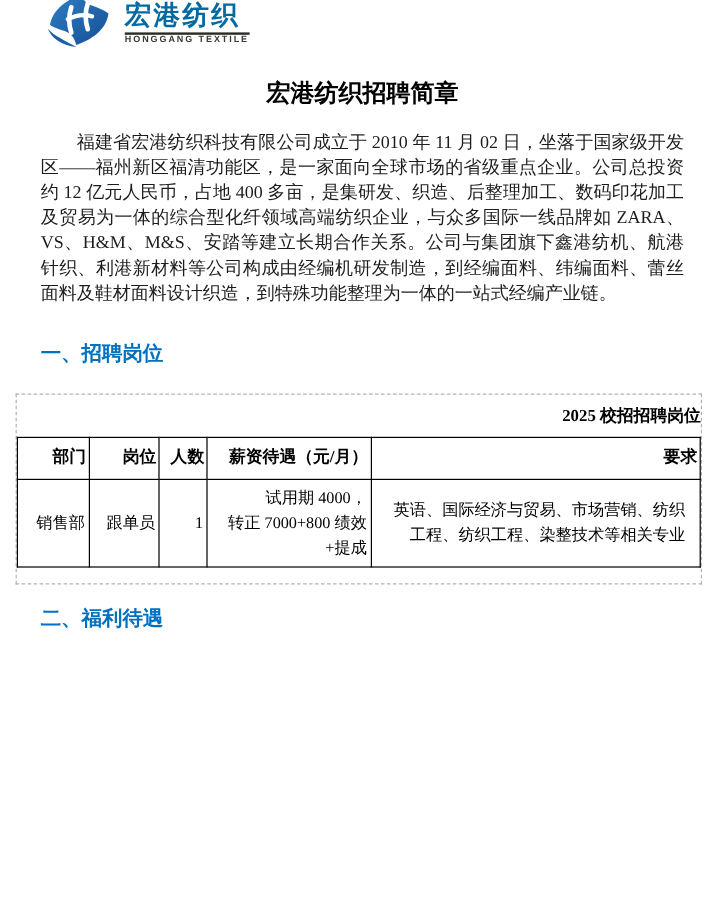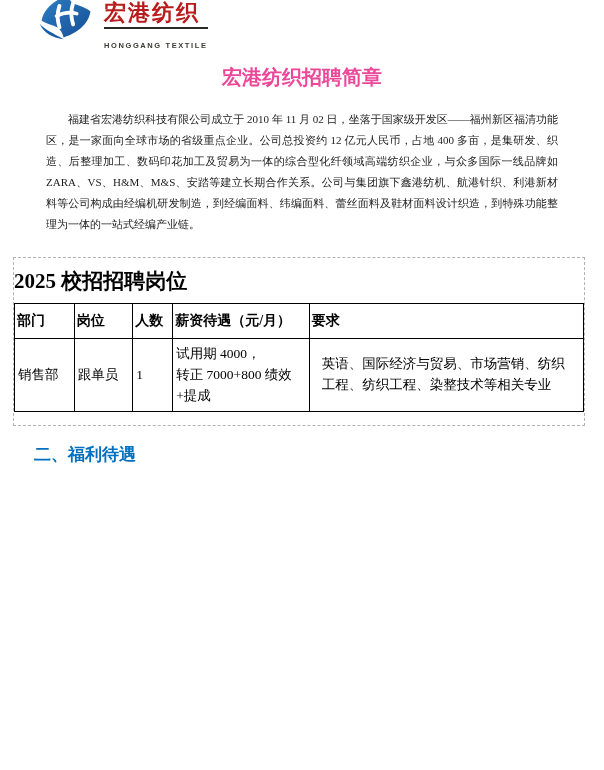--- a/index.html
+++ b/index.html
@@ -12,67 +12,67 @@
     -webkit-font-smoothing: antialiased;
   }
   .page { padding: 0 34px; }
 
   
   .logo-row { display: flex; align-items: flex-start; padding-top: 0; height: 52px; }
   .logo-icon { width: 64px; height: 50px; margin-top: -6px; flex: 0 0 auto; }
   .logo-text { margin-left: 6px; margin-top: 2px; line-height: 1; }
   .logo-cn {
     font-family: "Liberation Sans", "DejaVu Sans", sans-serif;
-    font-weight: bold; font-size: 22px; color: #b91c1c; letter-spacing: 2px;
+    font-weight: bold; font-size: 22px; color: #0369a1; letter-spacing: 2px;
   }
   .logo-en {
     font-family: "Liberation Sans", "DejaVu Sans", sans-serif;
     font-size: 7.5px; color: #3a3a34; letter-spacing: 1.6px; margin-top: 3px;
-    border-top: 2px solid #2b2b26; padding-top: 13px; font-weight: bold;
+    border-top: 2px solid #2b2b26; padding-top: 0; font-weight: bold;
   }
 
   
   .doc-title {
     text-align: center;
     font-family: "Liberation Sans", "DejaVu Sans", sans-serif;
-    font-weight: bold; font-size: 20px; color: #ec4899;
+    font-weight: bold; font-size: 20px; color: #000000;
     margin: 12px 0 18px 0;
   }
 
   
   .intro p {
-    margin: 12px; text-indent: 2em; text-align: justify;
-    font-size: 11px; line-height: 21px;
+    margin: 0; text-indent: 2em; text-align: justify;
+    font-size: 15px; line-height: 21px;
   }
 
   
   .sec-heading {
     font-family: "Liberation Sans", "DejaVu Sans", sans-serif;
     font-weight: bold; font-size: 17px; color: #0070c0;
     margin: 0; padding: 0;
   }
   .sec-heading.first { margin-top: 27px; }
   .sec-heading.second { margin-top: 17px; }
 
   
   .table-wrap {
     margin-top: 22px; margin-left: -21px; margin-right: -15px;
     border: 1px dashed #b3b3b3;
     padding-bottom: 13px;
   }
   .tbl-title {
-    text-align: left; font-weight: bold; font-size: 21px;
+    text-align: right; font-weight: bold; font-size: 14px;
     padding: 9px 0 8px 0; color: #000;
   }
   table.jobs {
     width: 100%; border-collapse: collapse; table-layout: fixed;
     font-size: 13.5px; color: #000;
   }
   table.jobs th, table.jobs td {
-    border: 1px solid #000; text-align: left; vertical-align: middle;
+    border: 1px solid #000; text-align: right; vertical-align: middle;
     padding: 5px 3px; line-height: 1.55;
   }
   table.jobs th { font-weight: bold; font-size: 14px; padding: 6px 2px; }
   table.jobs td.req { padding: 4px 12px; }
   .col-dept { width: 10.5%; } .col-post { width: 10.3%; } .col-num { width: 7%; }
   .col-sal { width: 24%; } .col-req { width: 48.2%; }
 </style>
 </head>
 <body>
 
@@ -97,20 +97,21 @@
       <div class="logo-en">HONGGANG TEXTILE</div>
     </div>
   </div>
 
   <div class="doc-title">宏港纺织招聘简章</div>
 
   <div class="intro">
     <p>福建省宏港纺织科技有限公司成立于 2010 年 11 月 02 日，坐落于国家级开发区——福州新区福清功能区，是一家面向全球市场的省级重点企业。公司总投资约 12 亿元人民币，占地 400 多亩，是集研发、织造、后整理加工、数码印花加工及贸易为一体的综合型化纤领域高端纺织企业，与众多国际一线品牌如 ZARA、VS、H&amp;M、M&amp;S、安踏等建立长期合作关系。公司与集团旗下鑫港纺机、航港针织、利港新材料等公司构成由经编机研发制造，到经编面料、纬编面料、蕾丝面料及鞋材面料设计织造，到特殊功能整理为一体的一站式经编产业链。</p>
   </div>
 
+  <h2 class="sec-heading first">一、招聘岗位</h2>
 
   <div class="table-wrap">
     <div class="tbl-title">2025 校招招聘岗位</div>
     <table class="jobs">
       <colgroup>
         <col class="col-dept">
           <col class="col-post">
           <col class="col-num">
           <col class="col-sal">
           <col class="col-req">

